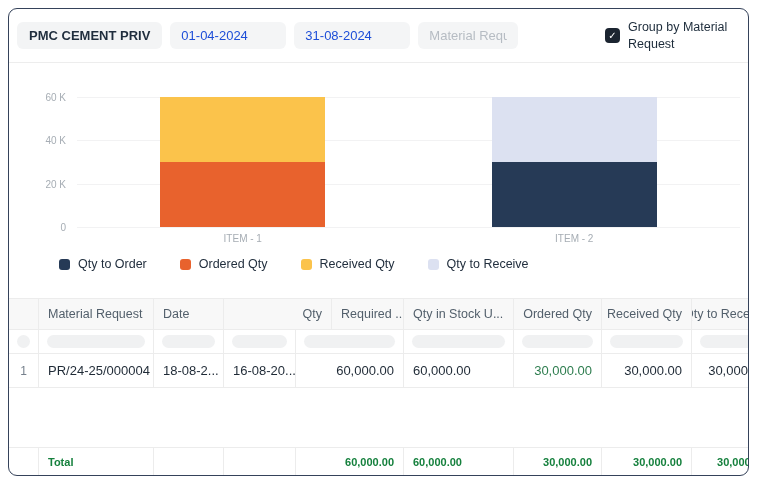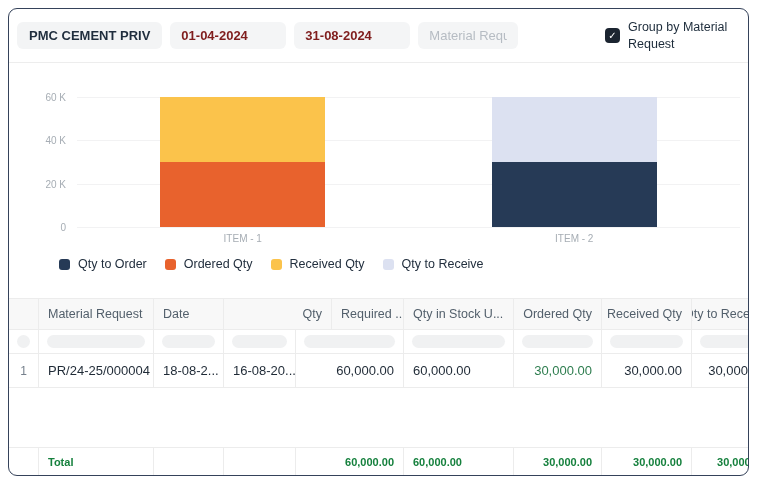--- a/index.html
+++ b/index.html
@@ -18,21 +18,21 @@
     height:54px; flex:none; display:flex; align-items:center;
     padding:0 10px 0 8px; gap:8px; border-bottom:1px solid #ededed;
   }
   .pill-btn {
     background:#f3f4f5; border:none; border-radius:6px; height:27px;
     padding:0 12px; font-family:inherit; font-size:13px; font-weight:700; color:#1f2d3d;
     white-space:nowrap; cursor:pointer;
   }
   .tb-input {
     background:#f4f5f6; border:none; border-radius:6px; height:27px;
-    padding:0 11px; font-family:inherit; font-size:13px; font-weight:700; color:#7f1d1d;
+    padding:0 11px; font-family:inherit; font-size:13px; font-weight:400; color:#1d4ed8;
   }
   .tb-input::placeholder { color:#b6bcc3; font-weight:400; }
   .w-date { width:116px; }
   .w-mr { width:100px; }
   .w-item { width:102px; }
   .group-by { margin-left:auto; display:flex; align-items:center; gap:8px; padding-right:4px; }
   .checkbox {
     width:15px; height:15px; flex:none; background:#1b2430; border-radius:4px;
     display:flex; align-items:center; justify-content:center;
     color:#fff; font-size:10px; line-height:1; cursor:pointer;
@@ -47,21 +47,21 @@
     position:absolute; right:100%; margin-right:11px; transform:translateY(-50%);
     font-size:10px; color:#a6adb4; white-space:nowrap;
   }
   .bars { position:absolute; left:0; right:0; top:0; bottom:0; display:flex; }
   .bar-cell { flex:1; display:flex; align-items:flex-end; justify-content:center; }
   .bar { width:165px; display:flex; flex-direction:column-reverse; }
   .seg { width:100%; }
   .x-axis { display:flex; margin:6px 8px 0 68px; }
   .xtick { flex:1; text-align:center; font-size:10px; color:#a6adb4; }
 
-  .legend { display:flex; align-items:center; gap:18px; margin:12px 0 0 50px; height:16px; }
+  .legend { display:flex; align-items:center; gap:33px; margin:12px 0 0 50px; height:16px; }
   .legend-item { display:flex; align-items:center; gap:8px; }
   .legend-swatch { width:11px; height:11px; border-radius:3px; flex:none; }
   .legend-label { font-size:12.5px; font-weight:500; color:#222f3e; white-space:nowrap; }
 
   
   .dt { flex:1; display:flex; flex-direction:column; margin-top:26px; border-top:1px solid #ececec; overflow:hidden; }
   .t-row { display:flex; flex:none; width:767px; }
   .t-cell {
     flex:none; border-right:1px solid #ececec; padding:0 9px;
     display:flex; align-items:center; overflow:hidden; white-space:nowrap;

